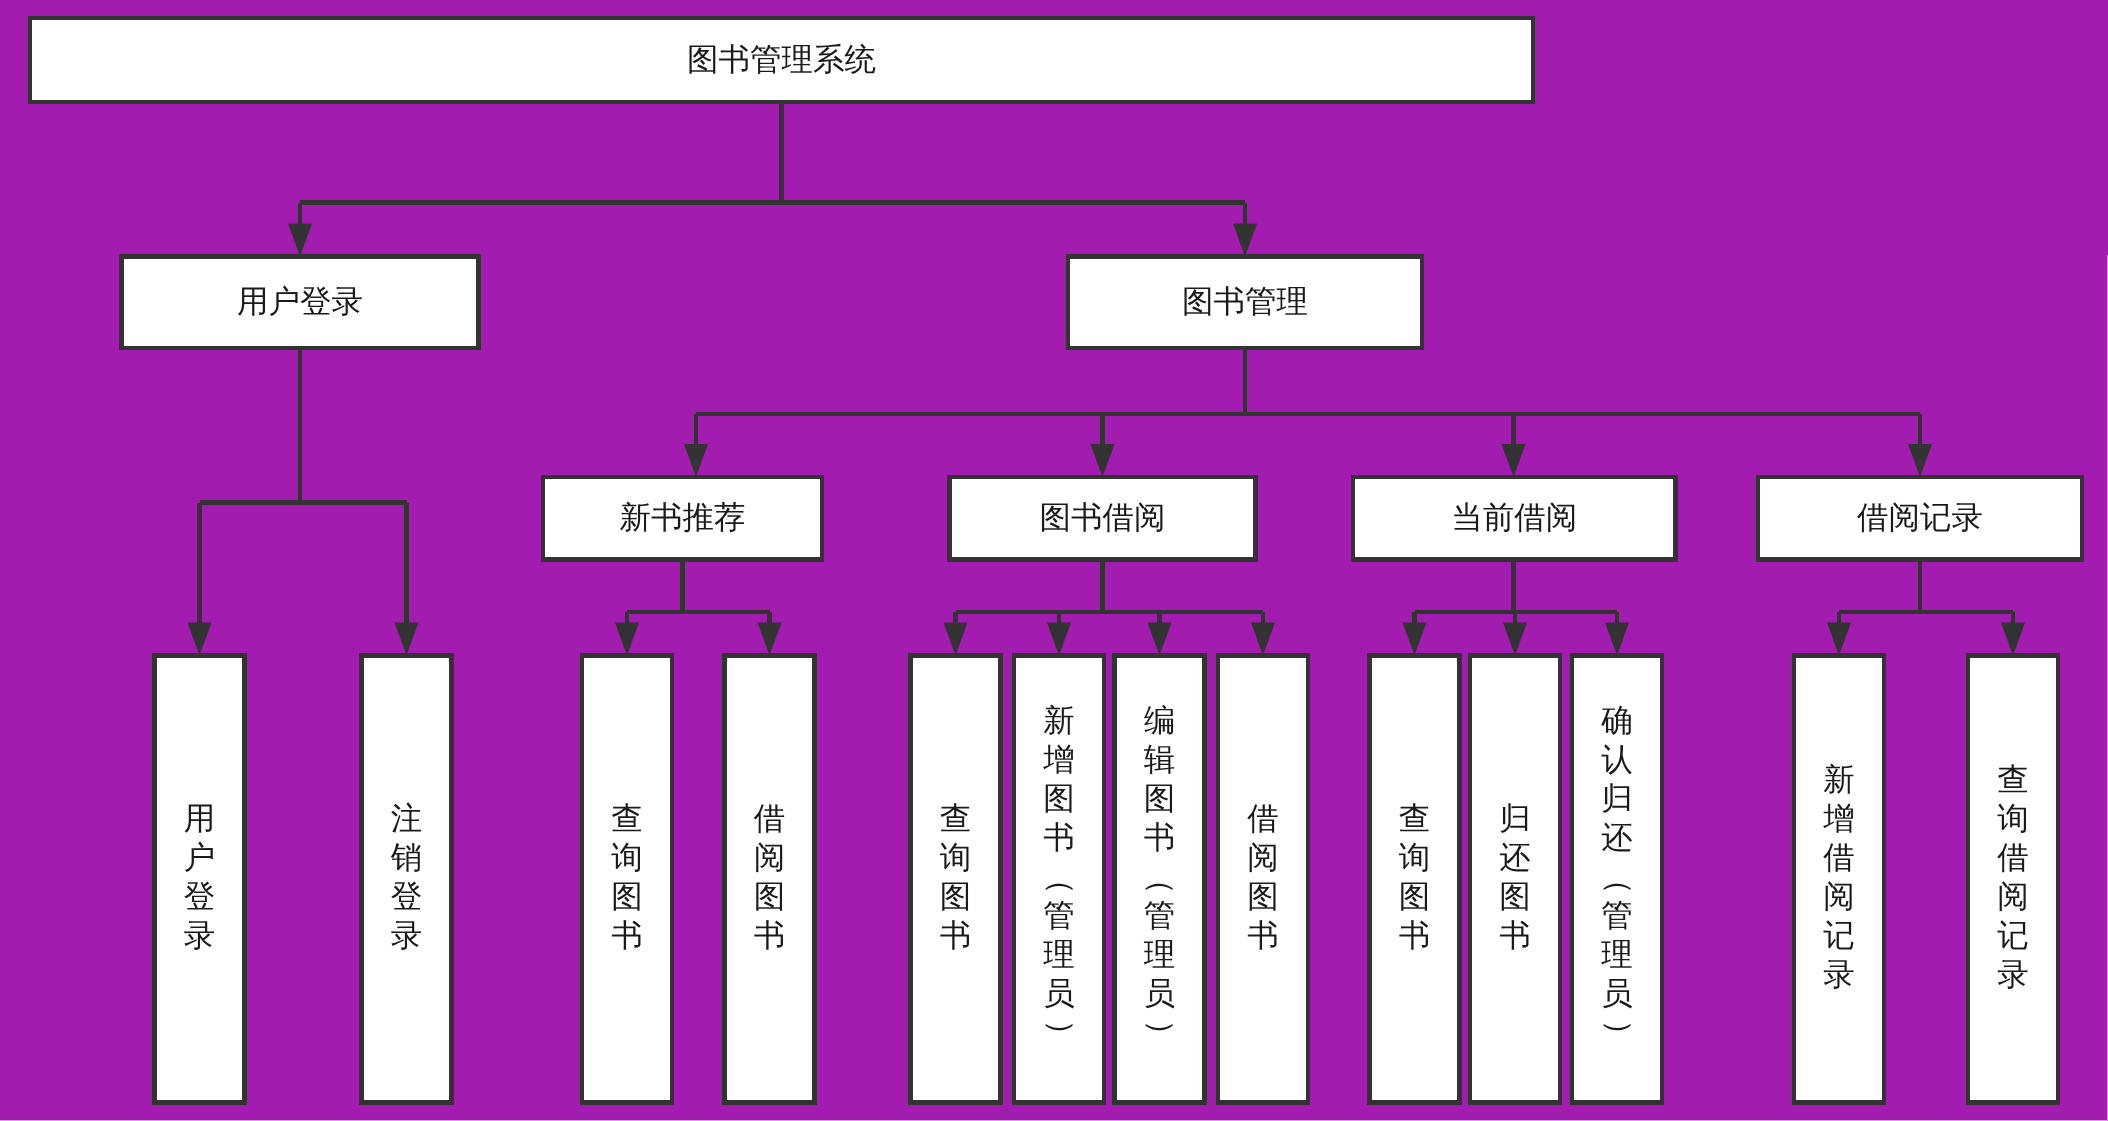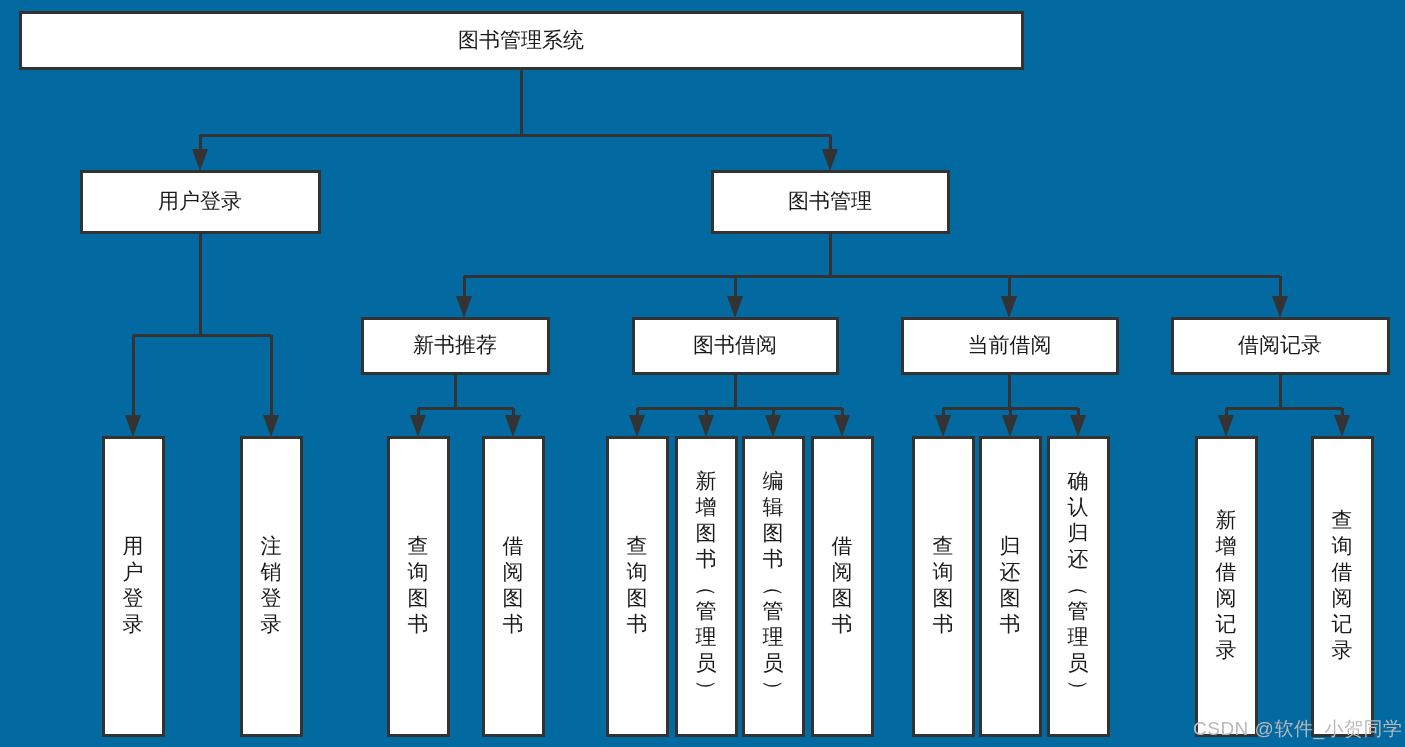--- a/index.html
+++ b/index.html
@@ -11,21 +11,21 @@
   body {
     width: 1405px;
     height: 747px;
     font-family: "Liberation Sans", "DejaVu Sans", sans-serif;
     overflow: hidden;
   }
   #diagram-root {
     position: relative;
     width: 1405px;
     height: 747px;
-    background: #0369a1;
+    background: #a21caf;
   }
   svg.diagram-canvas {
     position: absolute;
     inset: 0;
     width: 1405px;
     height: 747px;
     display: block;
   }
   .node-box {
     fill: #ffffff;
@@ -276,14 +276,13 @@
           <rect x="1312" y="437" width="60" height="298" class="node-box"></rect>
           <text x="1342" y="521" class="node-label-v">查</text>
           <text x="1342" y="547" class="node-label-v">询</text>
           <text x="1342" y="573" class="node-label-v">借</text>
           <text x="1342" y="599" class="node-label-v">阅</text>
           <text x="1342" y="625" class="node-label-v">记</text>
           <text x="1342" y="651" class="node-label-v">录</text>
         </g>
       </g>
   </svg>
-  <div class="watermark" style="left: 1193px; top: 716px;">CSDN @软件_小贺同学</div>
 </div>
 
 </body></html>

